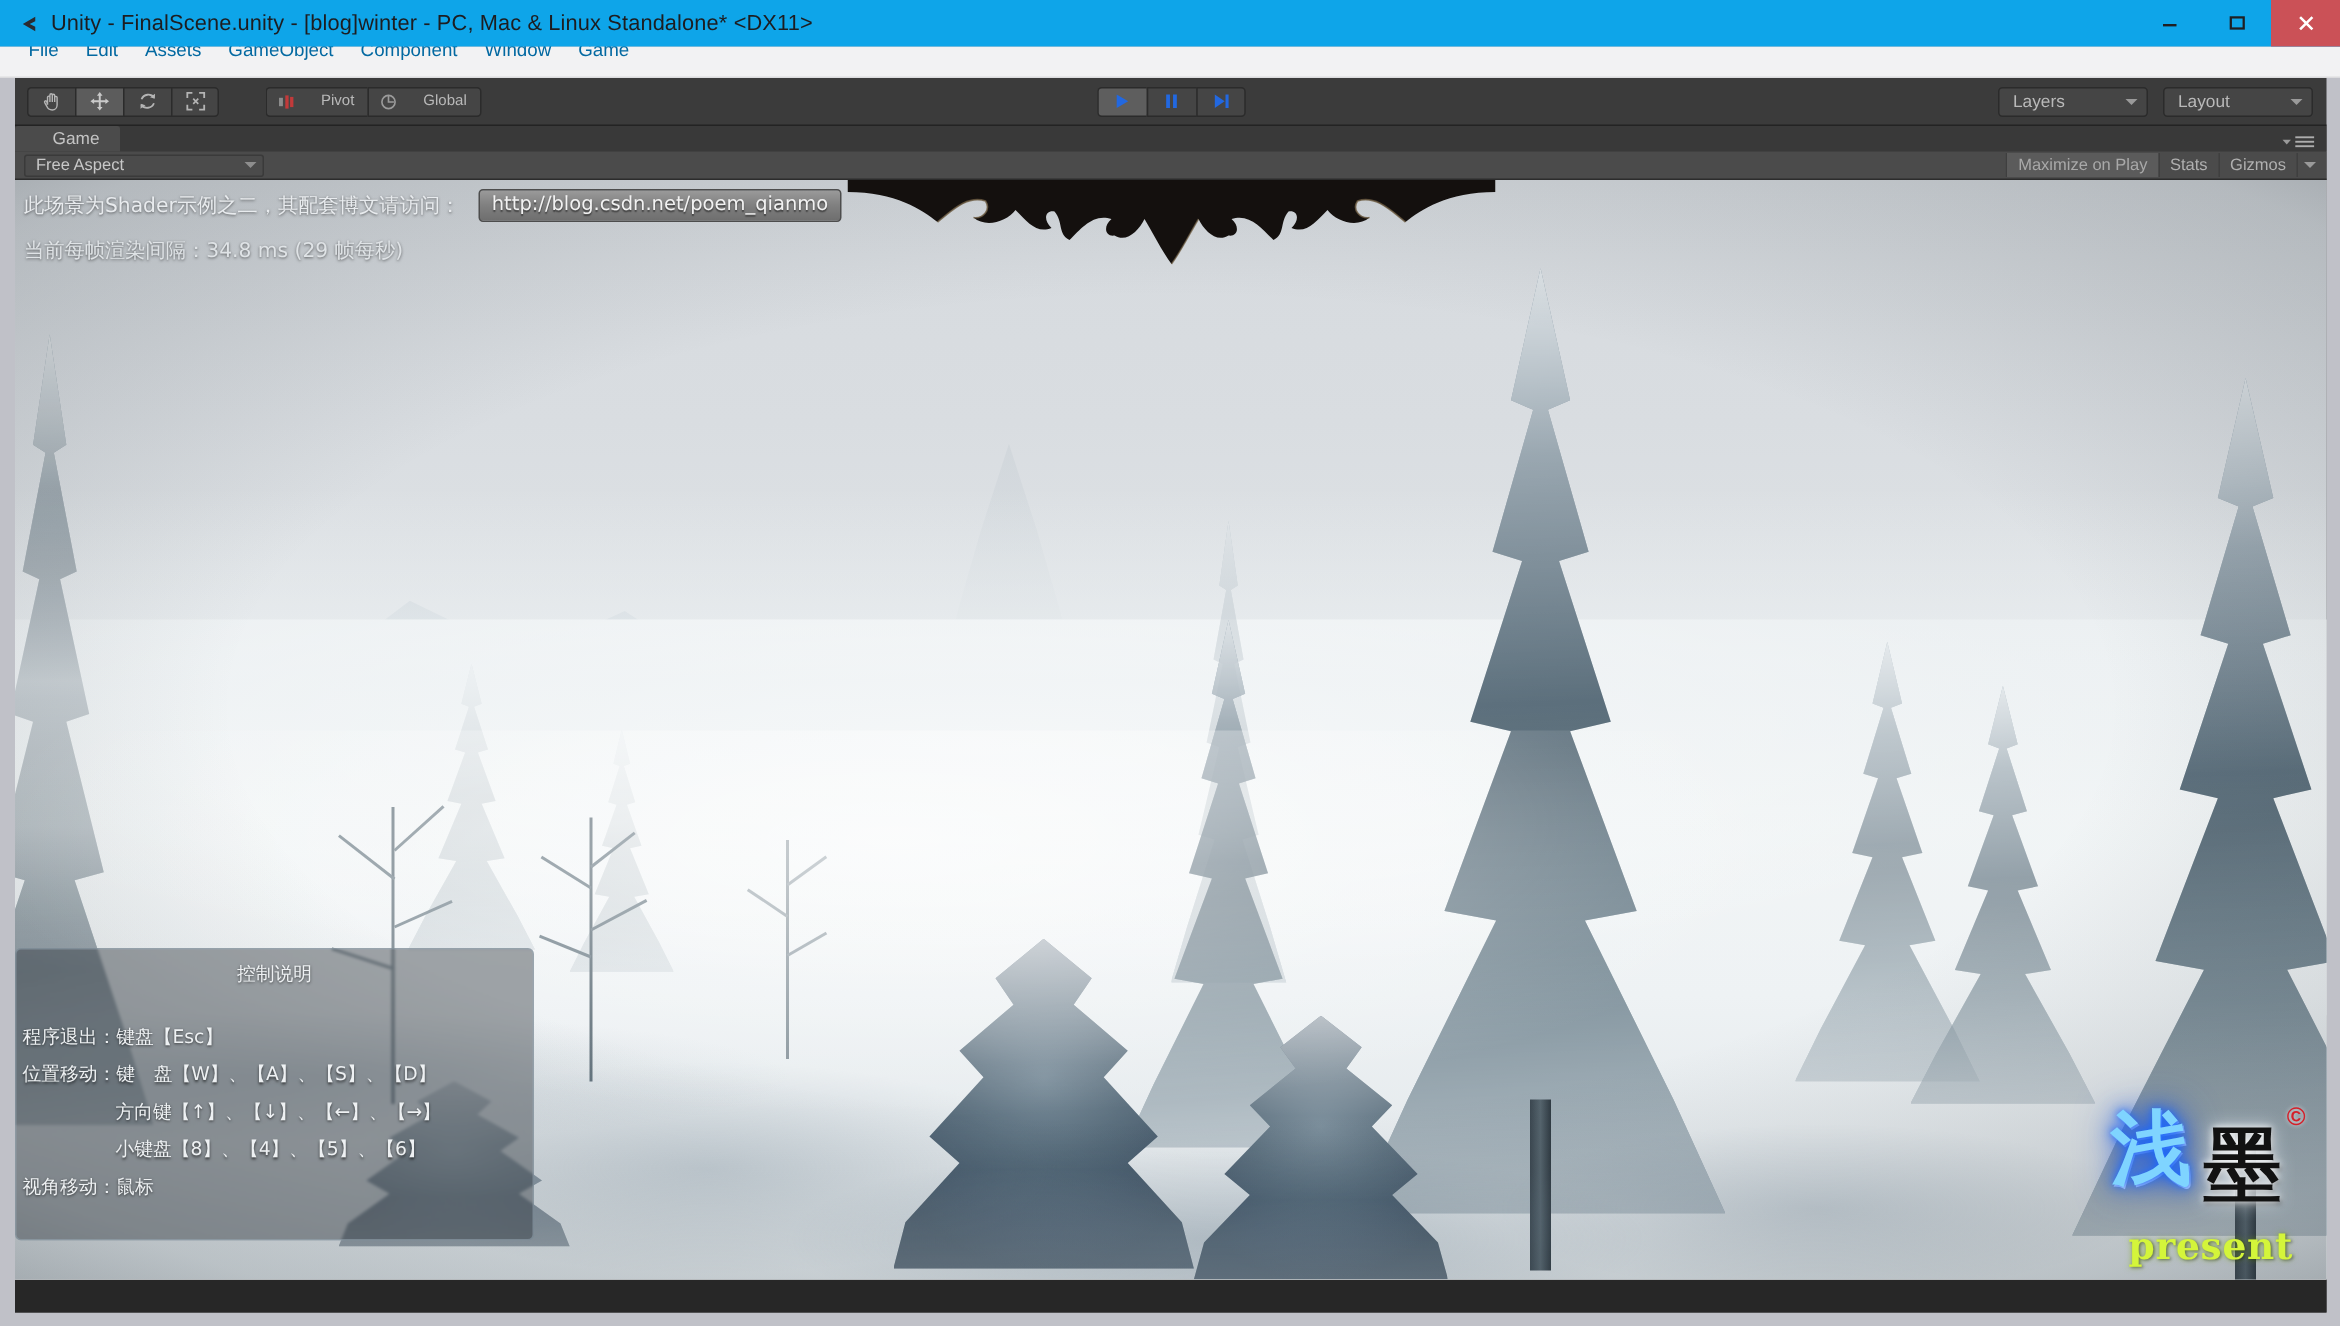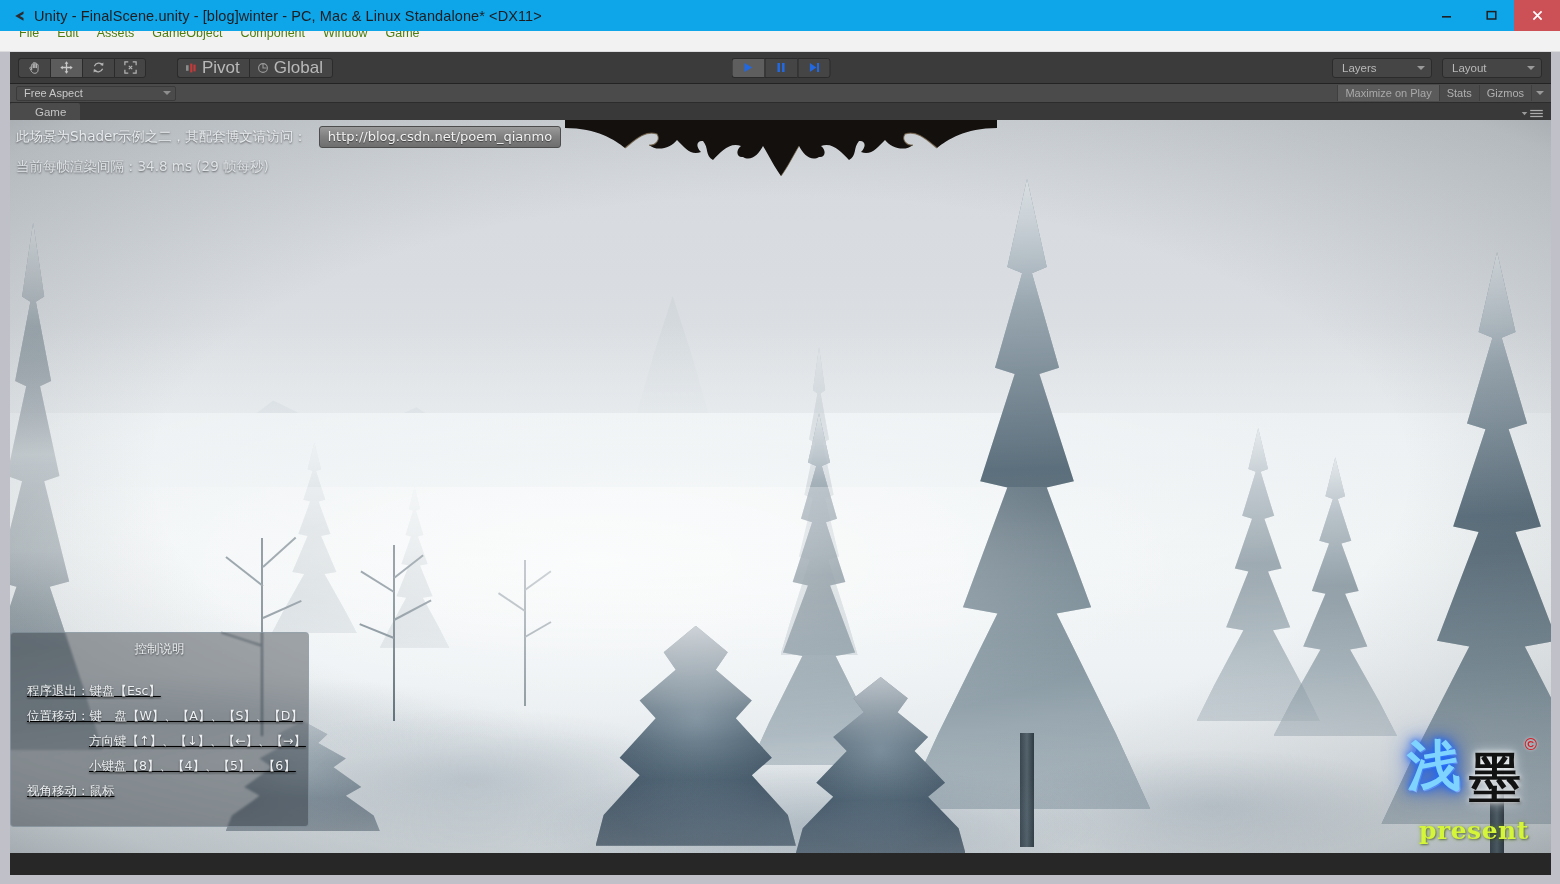--- a/index.html
+++ b/index.html
@@ -47,21 +47,21 @@
 
   
   #menu-bar {
     height: 21px; flex: 0 0 21px;
     background: #f2f2f3;
     display: flex; align-items: center;
     padding-left: 10px;
     border-bottom: 1px solid #dcdcde;
   }
   .menu-item {
-    font-size: 12.5px; color: #4d7c0f;
+    font-size: 12.5px; color: #0369a1;
     padding: 2px 9px 19px 9px;
     white-space: nowrap;
   }
 
   
   #editor-body {
     flex: 1 1 auto;
     background: #c0c1c8;
     padding: 0 9px 9px 10px;
     display: flex; flex-direction: column;
@@ -86,22 +86,22 @@
   }
   .tool-btn:first-child { border-radius: 3px 0 0 3px; }
   .tool-btn:last-child { border-radius: 0 3px 3px 0; border-right: 1px solid #2b2b2b; }
   .tool-btn.active { background: #5c5c5c; }
 
   #pivot-group { display: flex; margin-left: 31px; }
   .pivot-btn {
     height: 20px; padding: 0 9px 0 7px;
     background: #454545;
     border: 1px solid #2b2b2b; border-right: none;
-    display: flex; align-items: center; gap: 5px;
-    font-size: 17px; color: #b9b9b9; text-align: right;
+    display: flex; align-items: center; gap: 17px;
+    font-size: 10px; color: #b9b9b9; text-align: right;
   }
   .pivot-btn:first-child { border-radius: 3px 0 0 3px; }
   .pivot-btn:last-child  { border-radius: 0 3px 3px 0; border-right: 1px solid #2b2b2b; }
 
   #playback-group {
     position: absolute; left: 50%; transform: translateX(-50%);
     display: flex;
   }
   .play-btn {
     width: 33px; height: 20px;
@@ -345,35 +345,35 @@
     padding: 2px 8px 3px;
     font-size: 13px; color: #f2f2f2;
     text-shadow: 0 1px 1px rgba(0,0,0,.5);
     pointer-events: auto;
   }
   #hud-fps { color: #dfe3e6; align-items: center; }
 
   
   #controls-box {
     position: absolute; left: 0px; bottom: 26px;
-    width: 299px; height: 195px;
+    width: 346px; height: 195px;
     background: rgba(40,48,56,.42);
     border: 1px solid rgba(150,165,178,.55);
     border-radius: 4px;
     padding: 8px 0 0 0;
     backdrop-filter: blur(1px);
     font-family: "DejaVu Sans", "Liberation Sans", sans-serif;
   }
   #controls-title {
     text-align: center; font-size: 12.5px; color: #eef1f3;
     text-shadow: 0 1px 2px rgba(0,0,0,.6);
     margin-bottom: 6px;
   }
   #controls-lines {
-    position: absolute; left: 16px; bottom: 8px; right: 6px; text-decoration: underline;
+    position: absolute; left: 4px; bottom: 8px; right: 6px;
   }
   .ctrl-line {
     font-size: 12.5px; color: #eef1f3;
     text-shadow: 0 1px 2px rgba(0,0,0,.65);
     margin-bottom: 8px; white-space: nowrap;
   }
   .ctrl-line.indent { padding-left: 62px; }
   .ctrl-line:last-child { margin-bottom: 18px; }
 
   
@@ -537,51 +537,51 @@
         </div>
         <div class="tb-dropdown">
           <span>Layout</span>
           <span class="caret-down"></span>
         </div>
       </div>
     </div>
 
     <div id="game-panel">
 
+      <div id="game-tab-row">
+        <div id="game-tab">
+          <svg width="11" height="11" viewBox="0 0 12 12">
+            <path d="M6 1 A5 5 0 1 0 6 11 A5 5 0 0 1 6 1 Z" fill="#bdbdbd"></path>
+          </svg>
+          <span id="game-tab-label">Game</span>
+        </div>
+        <div id="panel-menu-icon">
+          <svg width="7" height="7" viewBox="0 0 8 8">
+            <path d="M0.8 2.4 L7.2 2.4 L4 6 Z" fill="#9a9a9a"></path>
+          </svg>
+          <svg width="13" height="9" viewBox="0 0 14 10">
+            <rect x="0" y="1" width="14" height="1.4" fill="#adadad"></rect>
+            <rect x="0" y="4.3" width="14" height="1.4" fill="#adadad"></rect>
+            <rect x="0" y="7.6" width="14" height="1.4" fill="#adadad"></rect>
+          </svg>
+        </div>
+      </div>
+
       <div id="game-toolbar-row">
         <div id="aspect-dropdown">
           <span>Free Aspect</span>
           <span class="caret-down" style="border-top-color:#8e8e8e"></span>
         </div>
         <div id="game-toolbar-right">
           <div class="gt-btn toggled">Maximize on Play</div>
           <div class="gt-btn">Stats</div>
           <div class="gt-btn">Gizmos</div>
           <div class="gt-btn" id="gizmos-caret">
             <span class="caret-down" style="border-top-color:#9a9a9a"></span>
           </div>
-        </div>
-      </div>
-
-      <div id="game-tab-row">
-        <div id="game-tab">
-          <svg width="11" height="11" viewBox="0 0 12 12">
-            <path d="M6 1 A5 5 0 1 0 6 11 A5 5 0 0 1 6 1 Z" fill="#bdbdbd"></path>
-          </svg>
-          <span id="game-tab-label">Game</span>
-        </div>
-        <div id="panel-menu-icon">
-          <svg width="7" height="7" viewBox="0 0 8 8">
-            <path d="M0.8 2.4 L7.2 2.4 L4 6 Z" fill="#9a9a9a"></path>
-          </svg>
-          <svg width="13" height="9" viewBox="0 0 14 10">
-            <rect x="0" y="1" width="14" height="1.4" fill="#adadad"></rect>
-            <rect x="0" y="4.3" width="14" height="1.4" fill="#adadad"></rect>
-            <rect x="0" y="7.6" width="14" height="1.4" fill="#adadad"></rect>
-          </svg>
         </div>
       </div>
 
       <div id="game-render">
 
         <div id="sky"></div>
         <div class="ridge" id="ridge-left"></div>
         <div class="ridge" id="ridge-far-spire"></div>
         <div class="ridge" id="ridge-right"></div>
 

